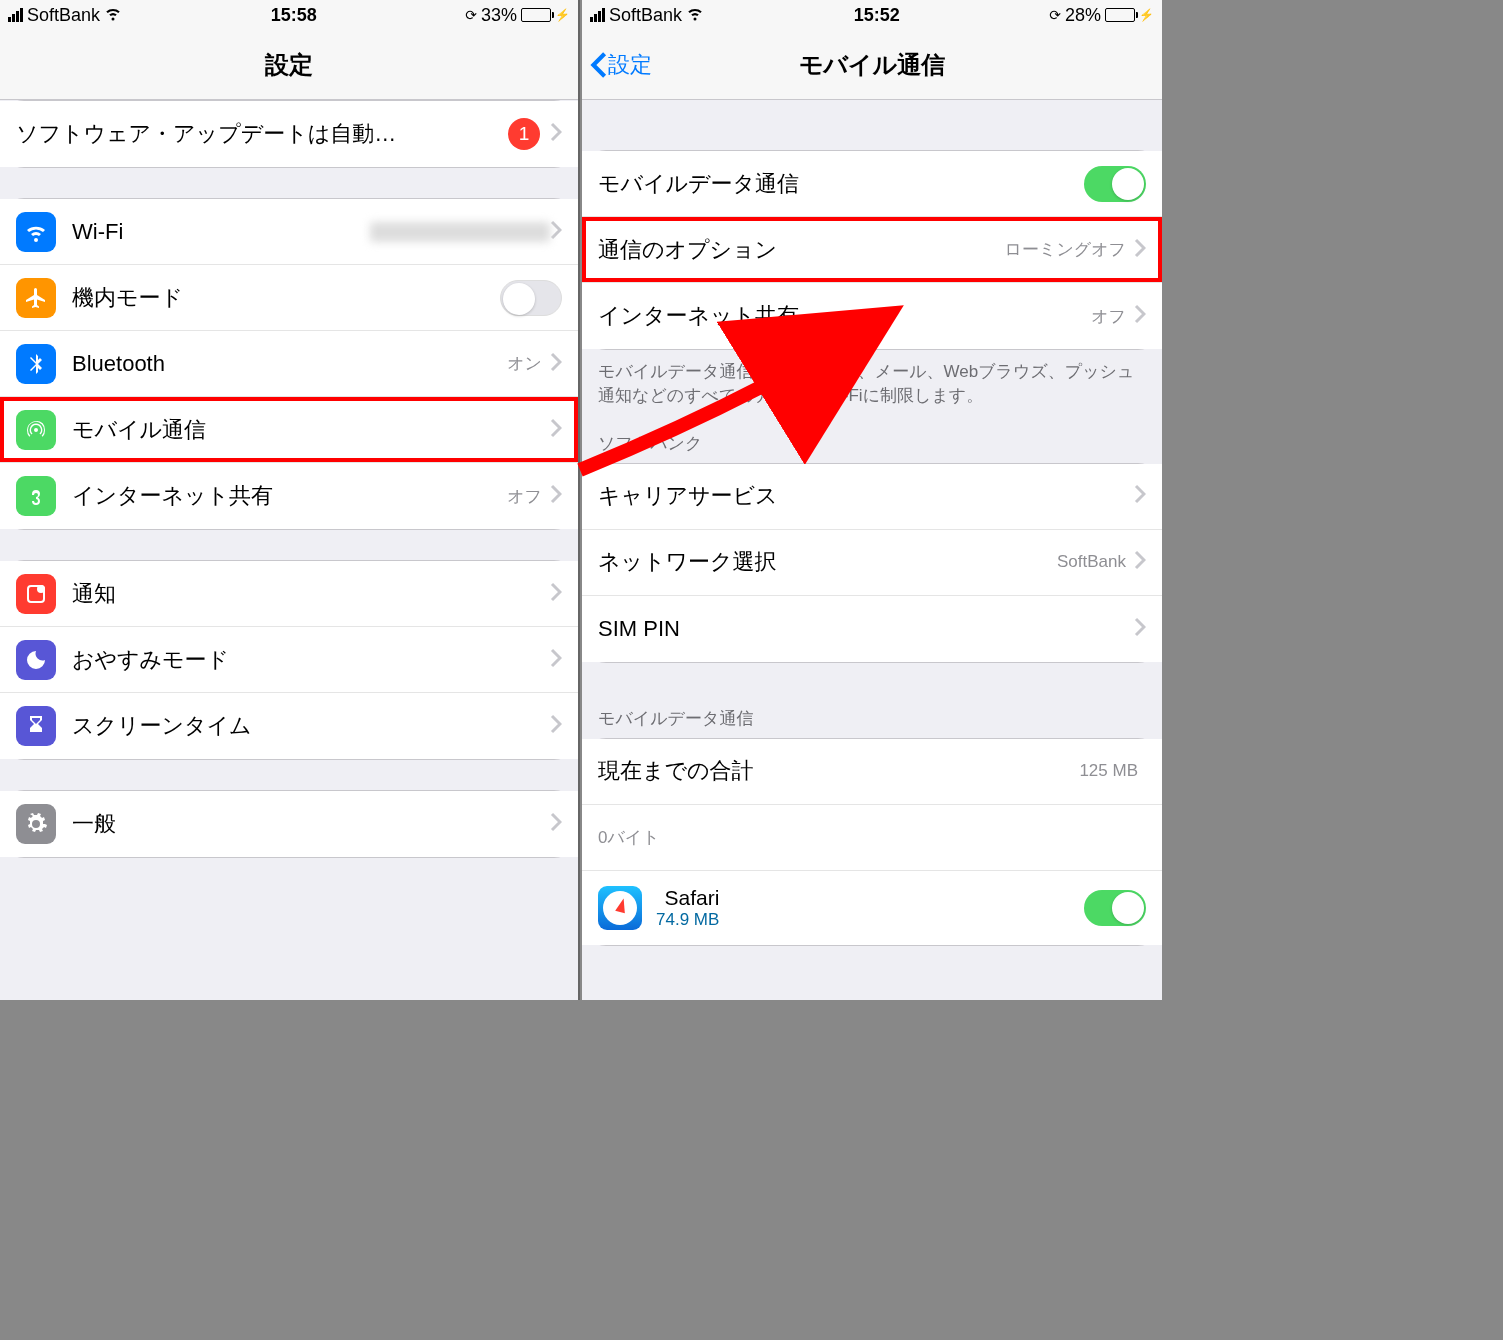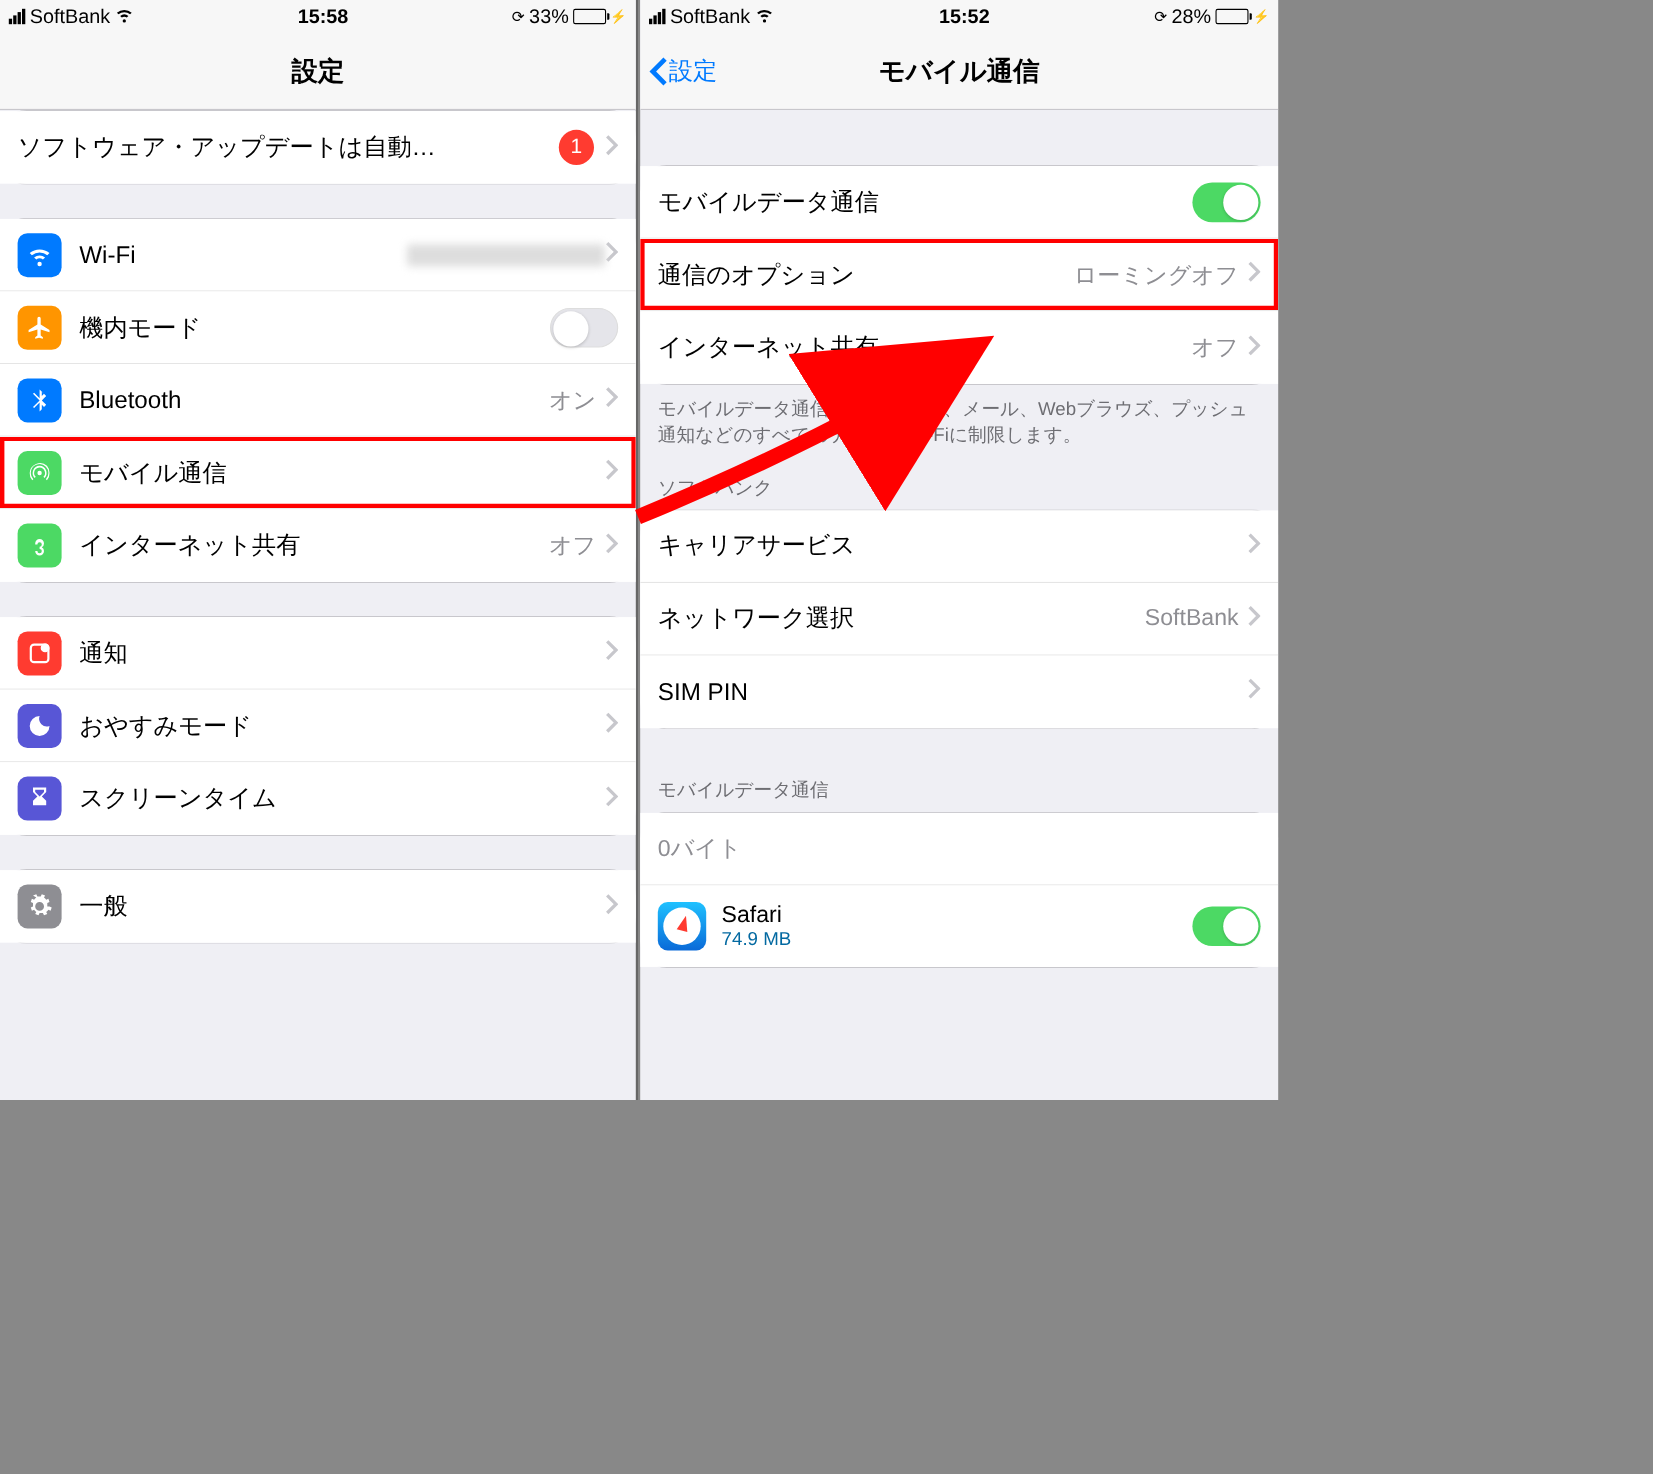--- a/index.html
+++ b/index.html
@@ -24,35 +24,35 @@
 .nav-back { position:absolute; left:8px; display:flex; align-items:center; color:#007aff; font-size:22px; }
 .nav-back svg { width:18px; height:28px; }
 .section { background:#fff; border-top:1px solid #c8c7cc; border-bottom:1px solid #c8c7cc; margin-bottom:0;border-radius:24px; }
 .gap { height:30px; }
 .row { min-height:66px; display:flex; align-items:center; padding:0 16px; border-bottom:1px solid #e5e5e5; background:#fff; position:relative; }
 .row:last-child { border-bottom:none; }
 .row.hi { box-shadow: inset 0 0 0 4px #ff0000; }
 .icon { width:40px; height:40px; border-radius:9px; display:flex; align-items:center; justify-content:center; margin-right:16px; flex-shrink:0; }
 .icon svg { width:24px; height:24px; fill:#fff; }
 .label { font-size:22px; flex:1; color:#000; white-space:nowrap; overflow:hidden; text-overflow:ellipsis; }
-.value { font-size:21px; color:#8e8e93; margin-right:8px; }
+.value { font-size:17px; color:#8e8e93; margin-right:8px; }
 .chev { color:#c7c7cc; }
 .chev svg { width:12px; height:20px; }
 .badge { width:32px; height:32px; border-radius:50%; background:#ff3b30; color:#fff; display:flex; align-items:center; justify-content:center; font-size:19px; margin-right:10px; }
 .toggle { width:62px; height:36px; border-radius:18px; position:relative; flex-shrink:0; }
 .toggle.on { background:#4cd964; }
 .toggle.off { background:#e5e5ea; border:1px solid #ddd; }
 .knob { width:32px; height:32px; border-radius:50%; background:#fff; position:absolute; top:2px; box-shadow:0 1px 3px rgba(0,0,0,.2); }
 .toggle.on .knob { right:2px; }
 .toggle.off .knob { left:2px; }
 .footer-text { font-size:17px; color:#6d6d72; padding:10px 16px; line-height:1.4; }
 .header-text { font-size:17px; color:#6d6d72; padding:14px 16px 8px; }
 .blurred { filter:blur(4px); background:#ddd; color:transparent; width:180px; height:20px; border-radius:2px; }
 .sub { font-size:17px; color:#0369a1; }
-.stack { display:flex; flex-direction:column; }
+.stack { display:flex; flex-direction:column;align-items:flex-end; }
 .safari-icon { width:44px; height:44px; border-radius:9px; background:linear-gradient(180deg,#1fc1ff,#0a6ad8); display:flex; align-items:center; justify-content:center; margin-right:14px; }
 .safari-icon div { width:34px; height:34px; border-radius:50%; background:#fff; position:relative; }
 .safari-icon div::before { content:""; position:absolute; left:50%; top:2px; width:0; height:0; border:5px solid transparent; border-bottom:14px solid #ff3b30; transform:translateX(-50%) rotate(15deg); transform-origin:bottom; }
 .arrow { position:absolute; left:570px; top:300px; width:340px; height:200px; z-index:10; pointer-events:none; }
 </style>
 </head>
 <body>
 
 <div class="phone" id="p1">
   <div class="statusbar">
@@ -280,20 +280,24 @@
     <div class="row">
       <span class="label">SIM PIN</span>
       <span class="chev"><svg viewBox="0 0 12 20">
             <path fill="none" stroke="#c7c7cc" stroke-width="3" d="M2 2l8 8-8 8"></path>
           </svg></span>
     </div>
   </div>
   <div class="gap"></div>
   <div class="header-text">モバイルデータ通信</div>
   <div class="section">
+    <div class="row">
+      <span class="label">現在までの合計</span>
+      <span class="value">125 MB</span>
+    </div>
     <div class="row">
       <span class="value">0バイト</span>
     </div>
     <div class="row" style="min-height:74px">
       <div class="safari-icon">
           <div></div>
         </div>
       <div class="stack">
         <span class="label" style="font-size:21px">Safari</span>
         <span class="sub">74.9 MB</span>

